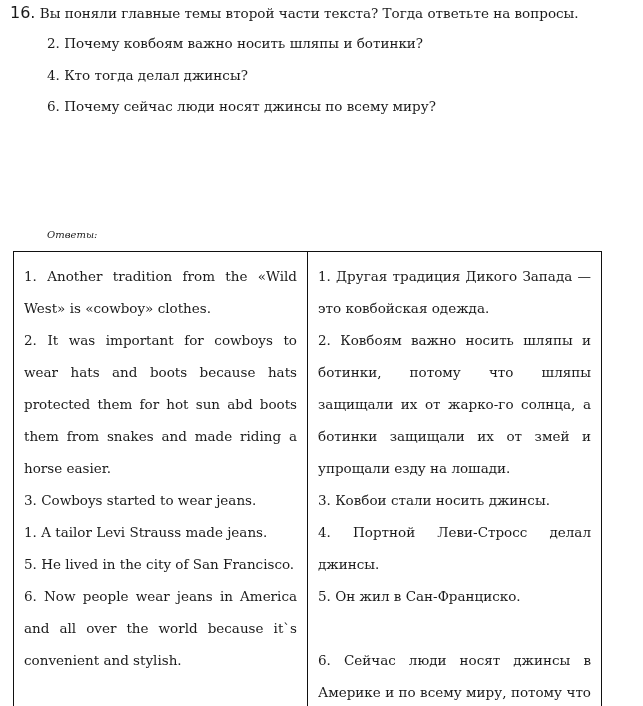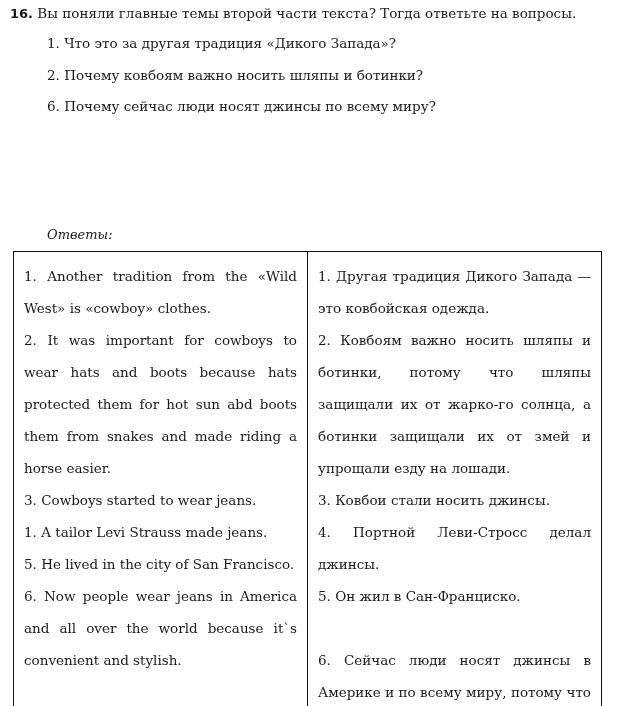--- a/index.html
+++ b/index.html
@@ -17,43 +17,43 @@
     }
     .task-header {
       position: absolute;
       left: 10px;
       top: 4px;
       font-size: 13.5px;
       line-height: 18px;
       white-space: nowrap;
     }
     .task-number {
-      font-weight: bold;
+      font-weight: normal;
       font-family: "DejaVu Sans", sans-serif;
-      font-size: 13px;
+      font-size: 16px;
     }
     .questions {
       position: absolute;
       left: 47px;
       top: 34px;
       margin: 0;
       padding: 0;
       list-style: none;
     }
     .question {
       font-size: 13.5px;
       line-height: 18px;
       height: 31.5px;
       white-space: nowrap;
     }
     .answers-label {
       position: absolute;
       left: 47px;
       top: 226px;
-      font-size: 13px;
+      font-size: 10px;
       font-style: italic;
       line-height: 18px;
       text-align: right;
     }
     .answers-table {
       position: absolute;
       left: 13px;
       top: 251px;
       width: 588px;
       height: 420px;
@@ -80,22 +80,22 @@
   </style>
 </head>
 <body>
 
 <div class="task-header">
   <span class="task-number">16.</span>
   <span>Вы поняли главные темы второй части текста? Тогда ответьте на вопросы.</span>
 </div>
 
 <ul class="questions">
-  <li class="question">1. Что это за другая традиция «Дикого Запада»?</li>
   <li class="question">2. Почему ковбоям важно носить шляпы и ботинки?</li>
+  <li class="question">4. Кто тогда делал джинсы?</li>
   <li class="question">6. Почему сейчас люди носят джинсы по всему миру?</li>
 </ul>
 
 <div class="answers-label">Ответы:</div>
 
 <table class="answers-table">
   <tbody>
       <tr>
     <td class="col-en">
       <span class="answer-line">1. Another tradition from the «Wild West» is «cowboy» clothes.</span>

